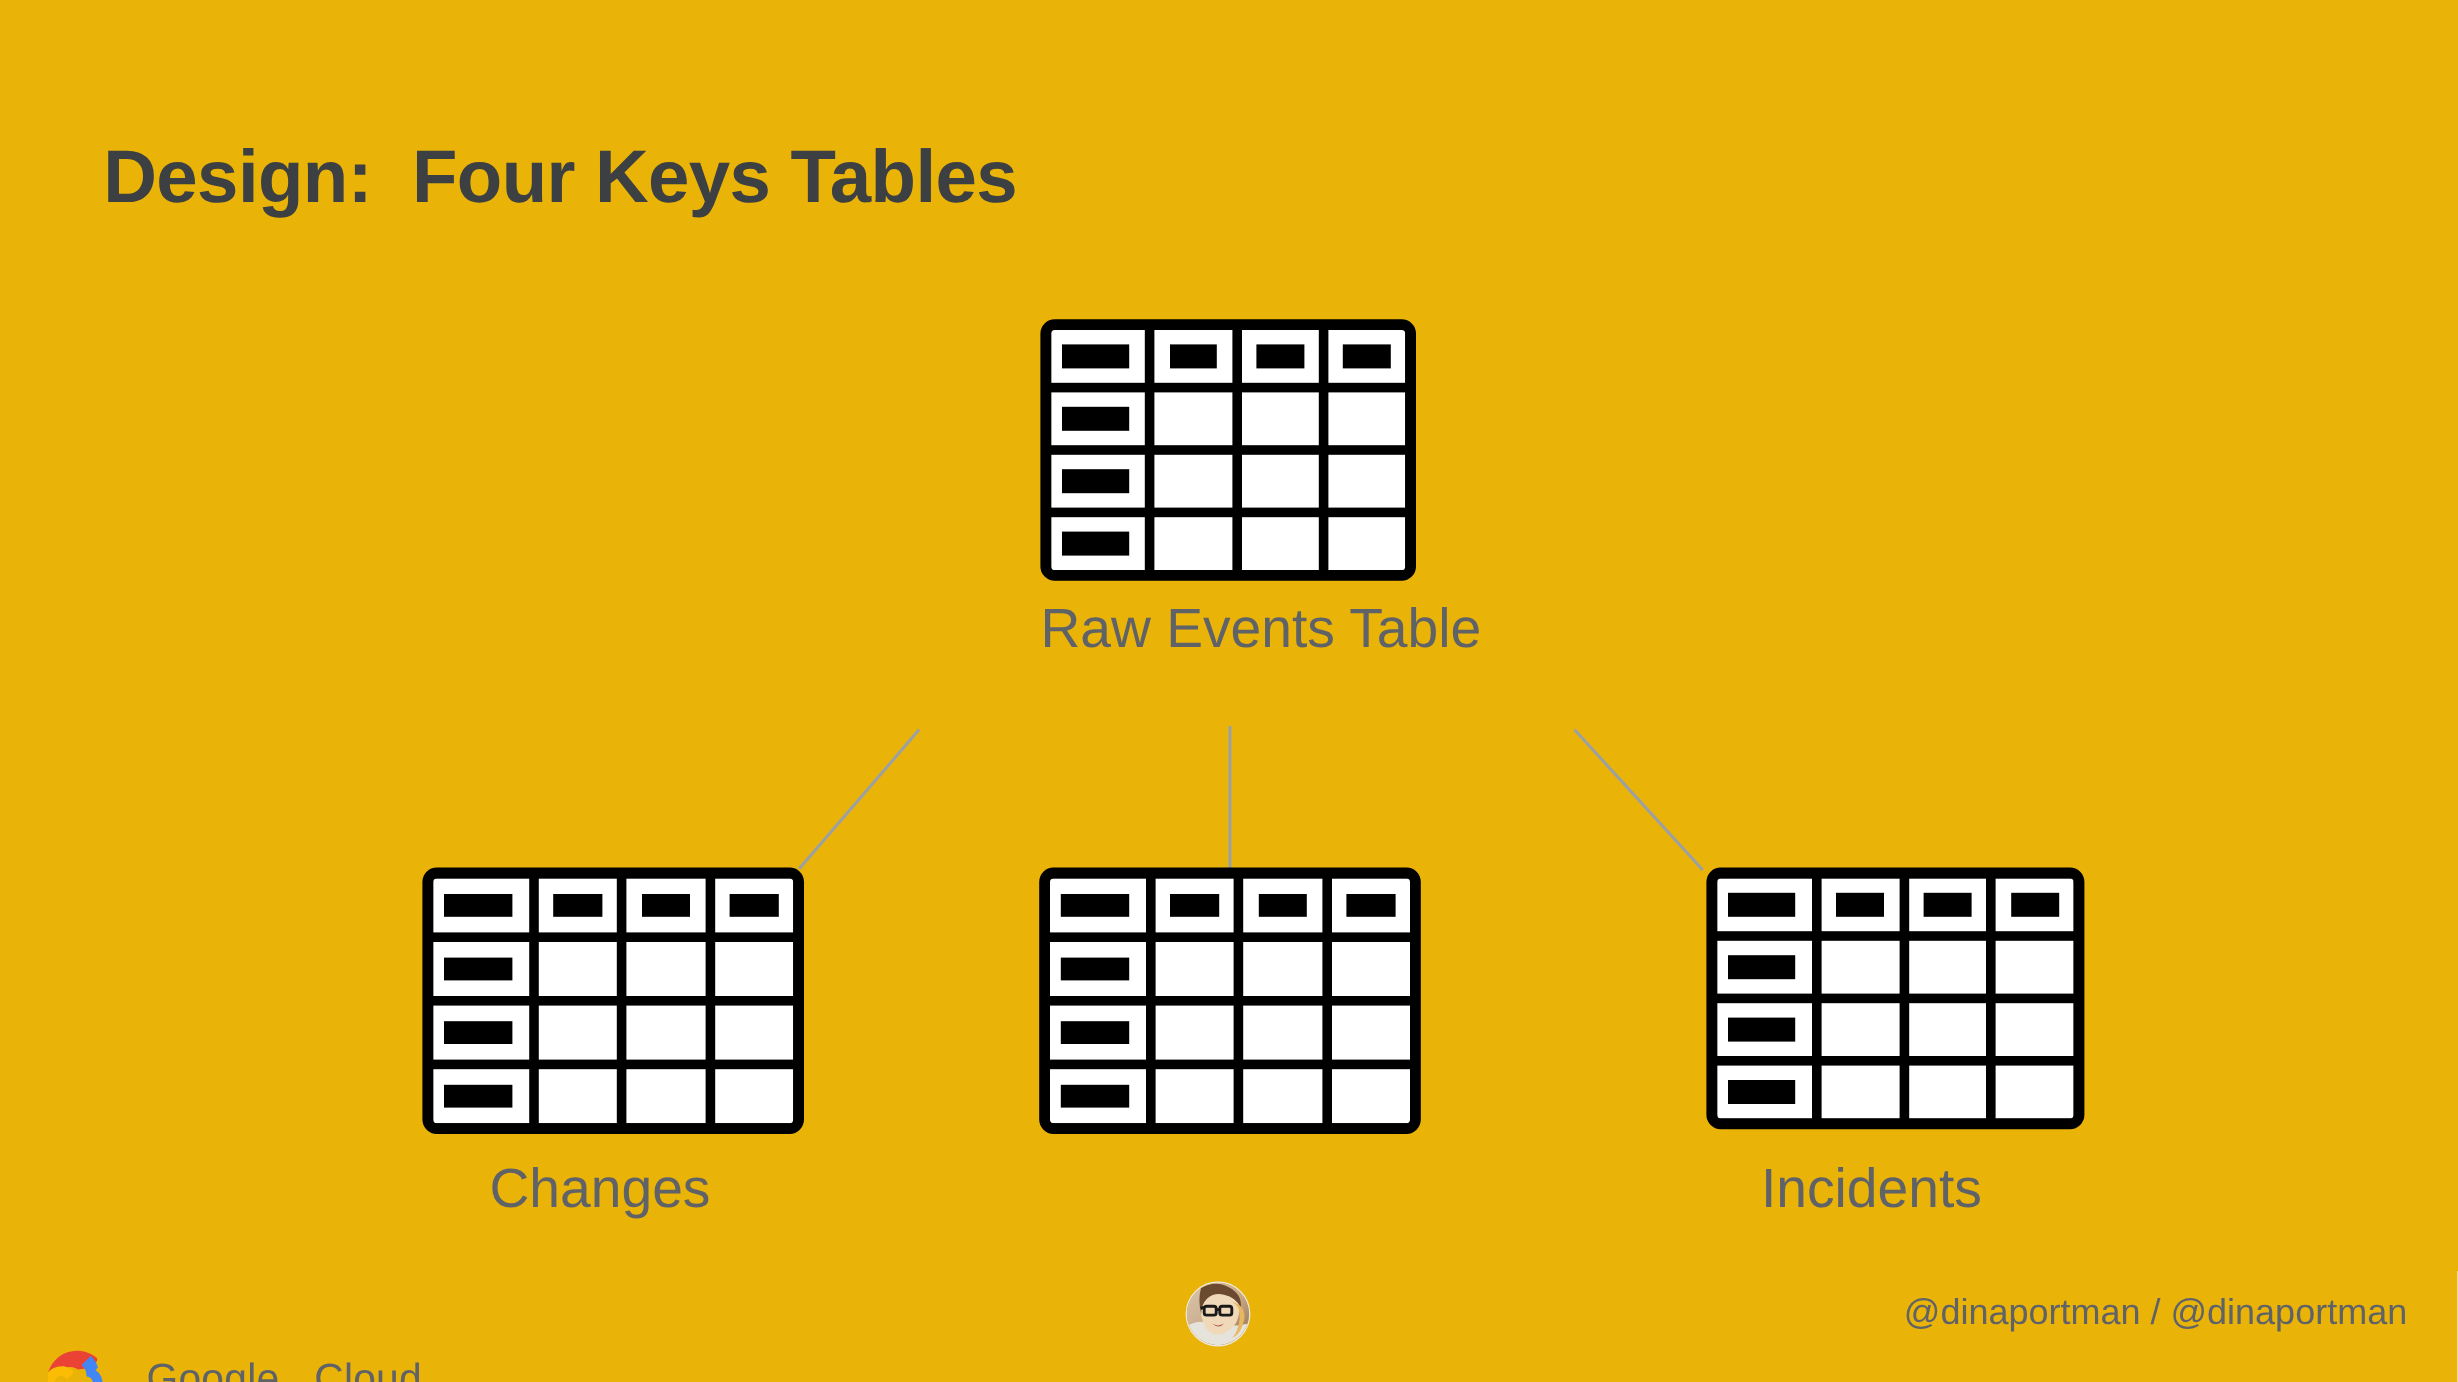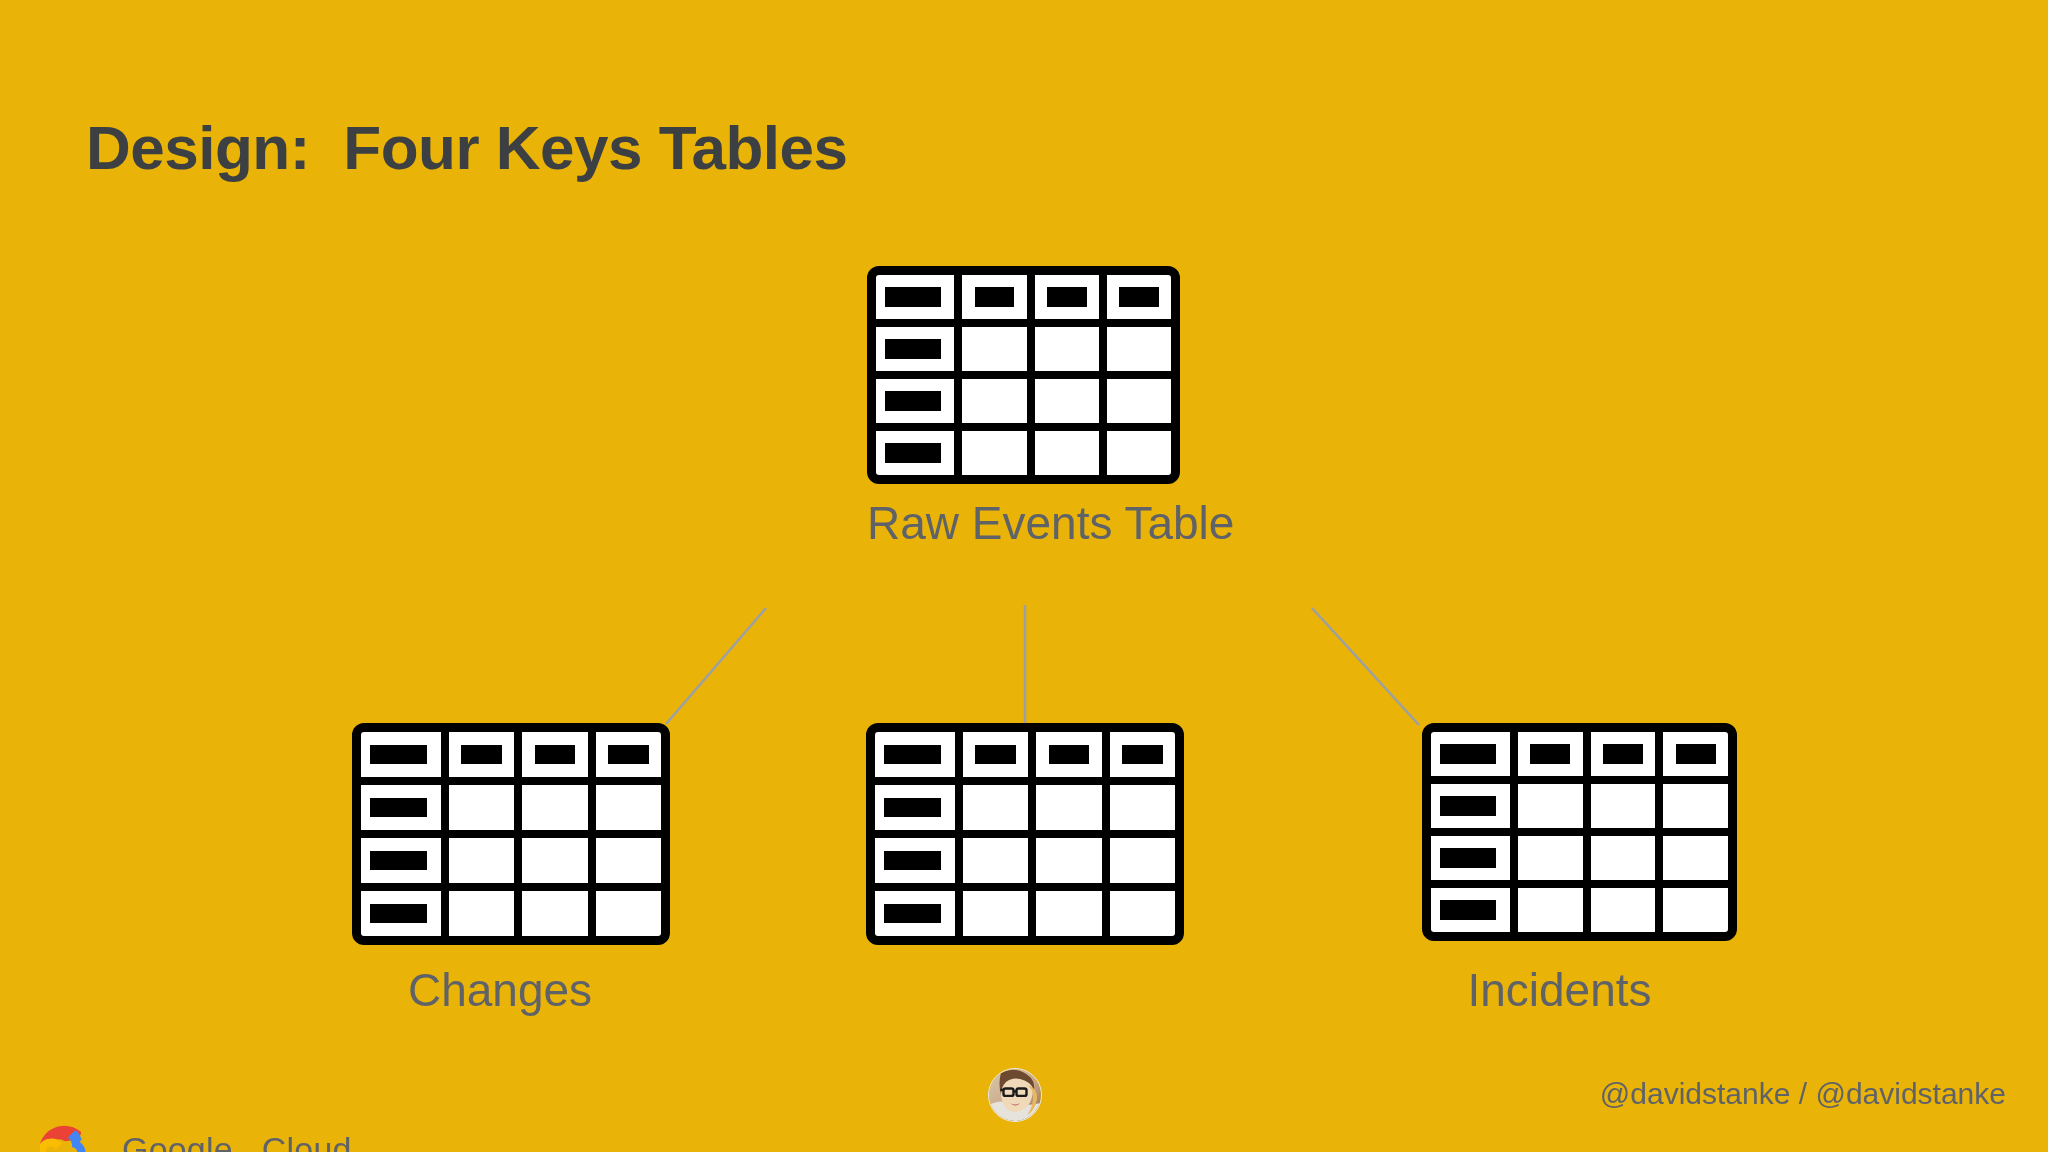--- a/index.html
+++ b/index.html
@@ -388,15 +388,15 @@
           <rect x="14.5" y="19.5" width="10" height="7.4" rx="2"></rect>
           <rect x="27.5" y="19.5" width="10" height="7.4" rx="2"></rect>
           <line x1="24.5" y1="22.4" x2="27.5" y2="22.4"></line>
           <line x1="11.5" y1="21.2" x2="14.5" y2="20.6"></line>
         </g>
         <path d="M21 34 q5 3 10 0 q-4 5 -10 0 Z" fill="#b5565a"></path>
       </g>
     </svg>
   </div>
 
-  <div class="footer-handles">@davidstanke / @davidstanke</div>
+  <div class="footer-handles">@dinaportman / @dinaportman</div>
 
 </div>
 
 </body></html>

